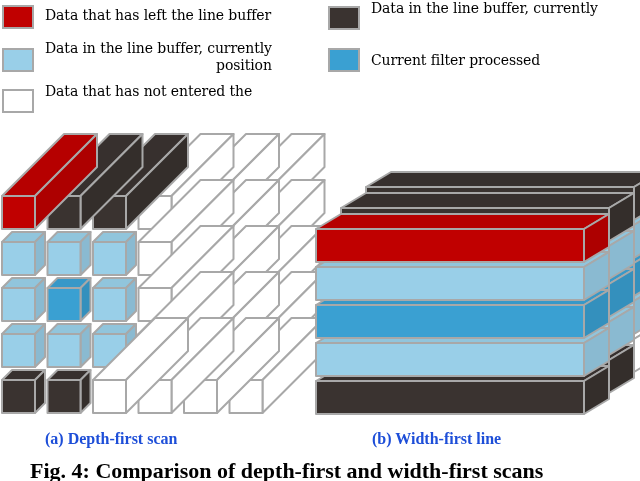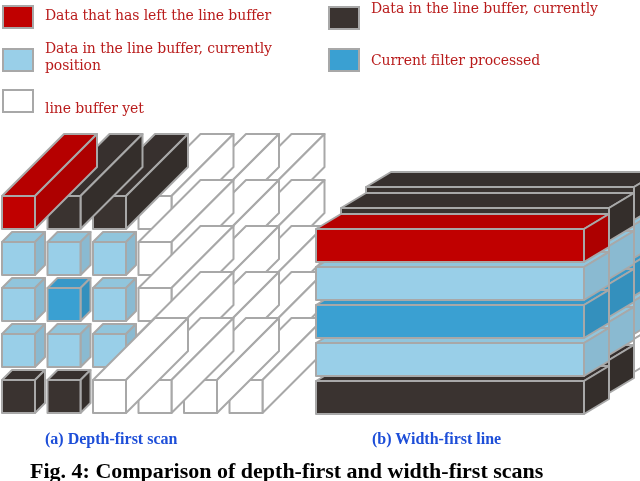--- a/index.html
+++ b/index.html
@@ -1,34 +1,34 @@
 <!DOCTYPE html>
 <html><head>
 <meta charset="utf-8">
 <style>
   html, body { margin: 0; padding: 0; background: #ffffff; }
   body { width: 640px; height: 481px; position: relative; overflow: hidden; font-family: "DejaVu Serif", serif; }
   .swatch { position: absolute; width: 32px; height: 24px; box-sizing: border-box; border: 2px solid #a8a8a8; }
-  .legend-text { position: absolute; font-family: "DejaVu Serif", serif; font-size: 14px; line-height: 17px; color: #b91c1c; letter-spacing: -0.1px; }
+  .legend-text { position: absolute; font-family: "DejaVu Serif", serif; font-size: 14px; line-height: 17px; color: #000000; letter-spacing: -0.1px; text-align: right; }
   svg.diag { position: absolute; left: 0; top: 0; }
   .caption { position: absolute; font-family: "Liberation Serif", serif; font-size: 16px; color: #1d4ed8; white-space: nowrap; font-weight: bold; }
   .fig-caption { position: absolute; font-family: "Liberation Serif", serif; font-size: 22px; font-weight: bold; color: #000; white-space: nowrap; }
 </style>
 </head>
 <body>
 
 <div>
   <div class="swatch" style="left:2px;top:5px;background:#c00000;"></div>
   <div class="legend-text" style="left:45px;top:7px;"><span>Data that has left the line buffer</span></div>
 
   <div class="swatch" style="left:2px;top:48px;background:#99cfe8;"></div>
   <div class="legend-text" style="left:45px;top:40px;"><span>Data in the line buffer, currently</span><br><span>position</span></div>
 
   <div class="swatch" style="left:2px;top:89px;background:#ffffff;"></div>
-  <div class="legend-text" style="left:45px;top:83px;"><br><span>line buffer yet</span></div>
+  <div class="legend-text" style="left:45px;top:83px;"><span>Data that has not entered the</span><br></div>
 
   <div class="swatch" style="left:328px;top:6px;background:#3a3330;"></div>
   <div class="legend-text" style="left:371px;top:0px;"><span>Data in the line buffer, currently</span><br></div>
 
   <div class="swatch" style="left:328px;top:48px;background:#3aa0d2;"></div>
   <div class="legend-text" style="left:371px;top:52px;"><span>Current filter processed</span></div>
 </div>
 
 <svg class="diag" width="640" height="481" viewBox="0 0 640 481">
   <g id="depth-first">

